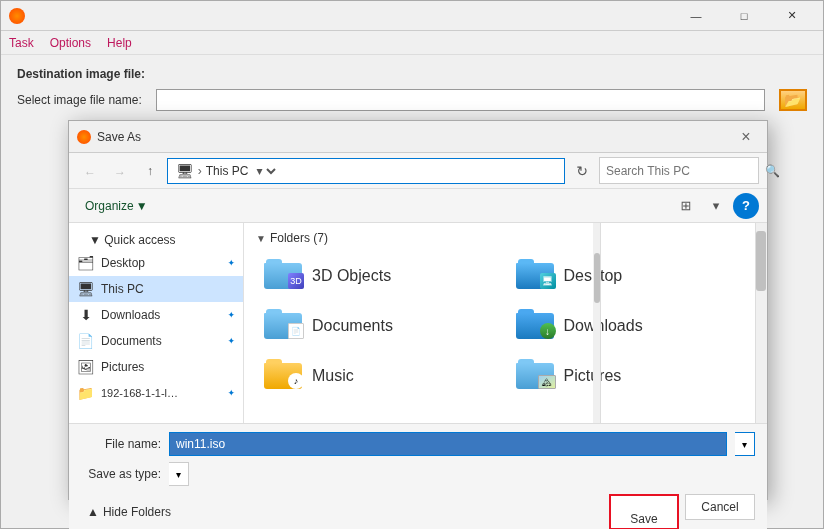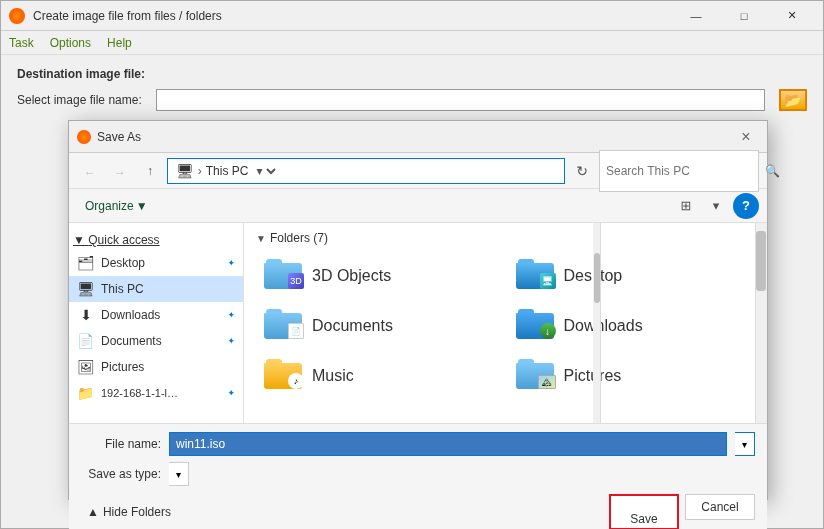--- a/index.html
+++ b/index.html
@@ -14,21 +14,21 @@
       height: 30px; background: #f0f0f0; border-bottom: 1px solid #ccc;
       display: flex; align-items: center; padding: 0 8px; justify-content: space-between;
     }
     .app-titlebar-left { display: flex; align-items: center; gap: 8px; }
     .app-title { font-size: 12px; color: #333; }
     .app-titlebar-icon { width: 16px; height: 16px; background: radial-gradient(circle, #ff8c00, #ff4500); border-radius: 50%; }
     .window-controls { display: flex; gap: 2px; }
     .win-btn { width: 46px; height: 30px; border: none; background: transparent; cursor: pointer; font-size: 11px; color: #333; display: flex; align-items: center; justify-content: center; }
 
     .app-menubar { height: 24px; display: flex; align-items: center; padding: 0 8px; gap: 16px; border-bottom: 1px solid #ddd; }
-    .app-menubar span { cursor: pointer; color: #4d7c0f; font-size: 12px; }
+    .app-menubar span { cursor: pointer; color: #be185d; font-size: 12px; }
 
     .app-body { padding: 12px 16px; }
     .dest-label { font-size: 12px; font-weight: bold; margin-bottom: 8px; color: #333; }
     .select-row { display: flex; align-items: center; gap: 14px; margin-bottom: 8px; }
     .select-row label { font-size: 12px; color: #333; white-space: nowrap; }
     .select-input { flex: 1; height: 22px; border: 1px solid #999; background: white; }
     .folder-btn {
       width: 28px; height: 22px; background: linear-gradient(to bottom, #ffd080, #f0a800);
       border: 2px solid #e08000; cursor: pointer; display: flex; align-items: center; justify-content: center;
       font-size: 14px;
@@ -58,21 +58,21 @@
     .nav-btn.disabled { color: #bbb; cursor: default; }
     .path-bar {
       flex: 1; height: 26px; border: 1px solid #0078d4; background: white;
       display: flex; align-items: center; padding: 0 8px; gap: 4px; font-size: 12px; color: #333;
     }
     .path-icon { font-size: 14px; }
     .path-separator { color: #666; }
     .path-dropdown { border: none; background: transparent; font-size: 12px; cursor: pointer; color: #555; }
     .refresh-btn { width: 26px; height: 26px; border: 1px solid transparent; background: transparent; cursor: pointer; border-radius: 2px; display: flex; align-items: center; justify-content: center; font-size: 14px; color: #555; }
     .search-bar {
-      width: 160px; height: 42px; border: 1px solid #ccc; background: white;
+      width: 160px; height: 27px; border: 1px solid #ccc; background: white;
       display: flex; align-items: center; padding: 0 6px; gap: 4px;
     }
     .search-bar input { border: none; outline: none; font-size: 12px; flex: 1; color: #333; background: transparent; }
     .search-icon { color: #666; font-size: 12px; }
 
     
     .toolbar {
       height: 34px; background: #f5f5f5; border-bottom: 1px solid #ddd;
       display: flex; align-items: center; padding: 0 8px; justify-content: space-between;
     }
@@ -85,21 +85,21 @@
     .content-area { display: flex; height: calc(100% - 136px); }
 
     
     .sidebar {
       width: 175px; min-width: 175px; background: white; border-right: 1px solid #e0e0e0;
       overflow-y: auto; padding: 4px 0; position: relative;
     }
     .sidebar::-webkit-scrollbar { width: 8px; }
     .sidebar::-webkit-scrollbar-thumb { background: #c0c0c0; }
 
-    .sidebar-section-header { font-size: 12px; color: #333; padding: 6px 4px 3px; font-weight: normal; text-decoration: underline; }
+    .sidebar-section-header { font-size: 12px; color: #333; padding: 6px 20px 3px; font-weight: normal; }
     .sidebar-item {
       height: 26px; display: flex; align-items: center; padding: 0 8px; gap: 6px; cursor: pointer; color: #333;
     }
     .sidebar-item.selected { background: #cce4ff; }
     .sidebar-item-icon { font-size: 14px; width: 18px; text-align: center; }
     .sidebar-item-label { font-size: 12px; flex: 1; }
     .sidebar-item-pin { color: #0078d4; font-size: 9px; }
 
     
     .file-list { flex: 1; background: white; overflow-y: auto; padding: 8px 12px; position: relative; }
@@ -167,21 +167,20 @@
       background: #c0c0c0; border-radius: 3px;
     }
   </style>
 </head>
 <body>
 
 <div class="app-window">
   <div class="app-titlebar">
     <div class="app-titlebar-left">
       <div class="app-titlebar-icon"></div>
-      <span class="app-title">Create image file from files / folders</span>
     </div>
     <div class="window-controls">
       <button class="win-btn">—</button>
       <button class="win-btn">□</button>
       <button class="win-btn close">✕</button>
     </div>
   </div>
   <div class="app-menubar">
     <span>Task</span>
     <span>Options</span>

